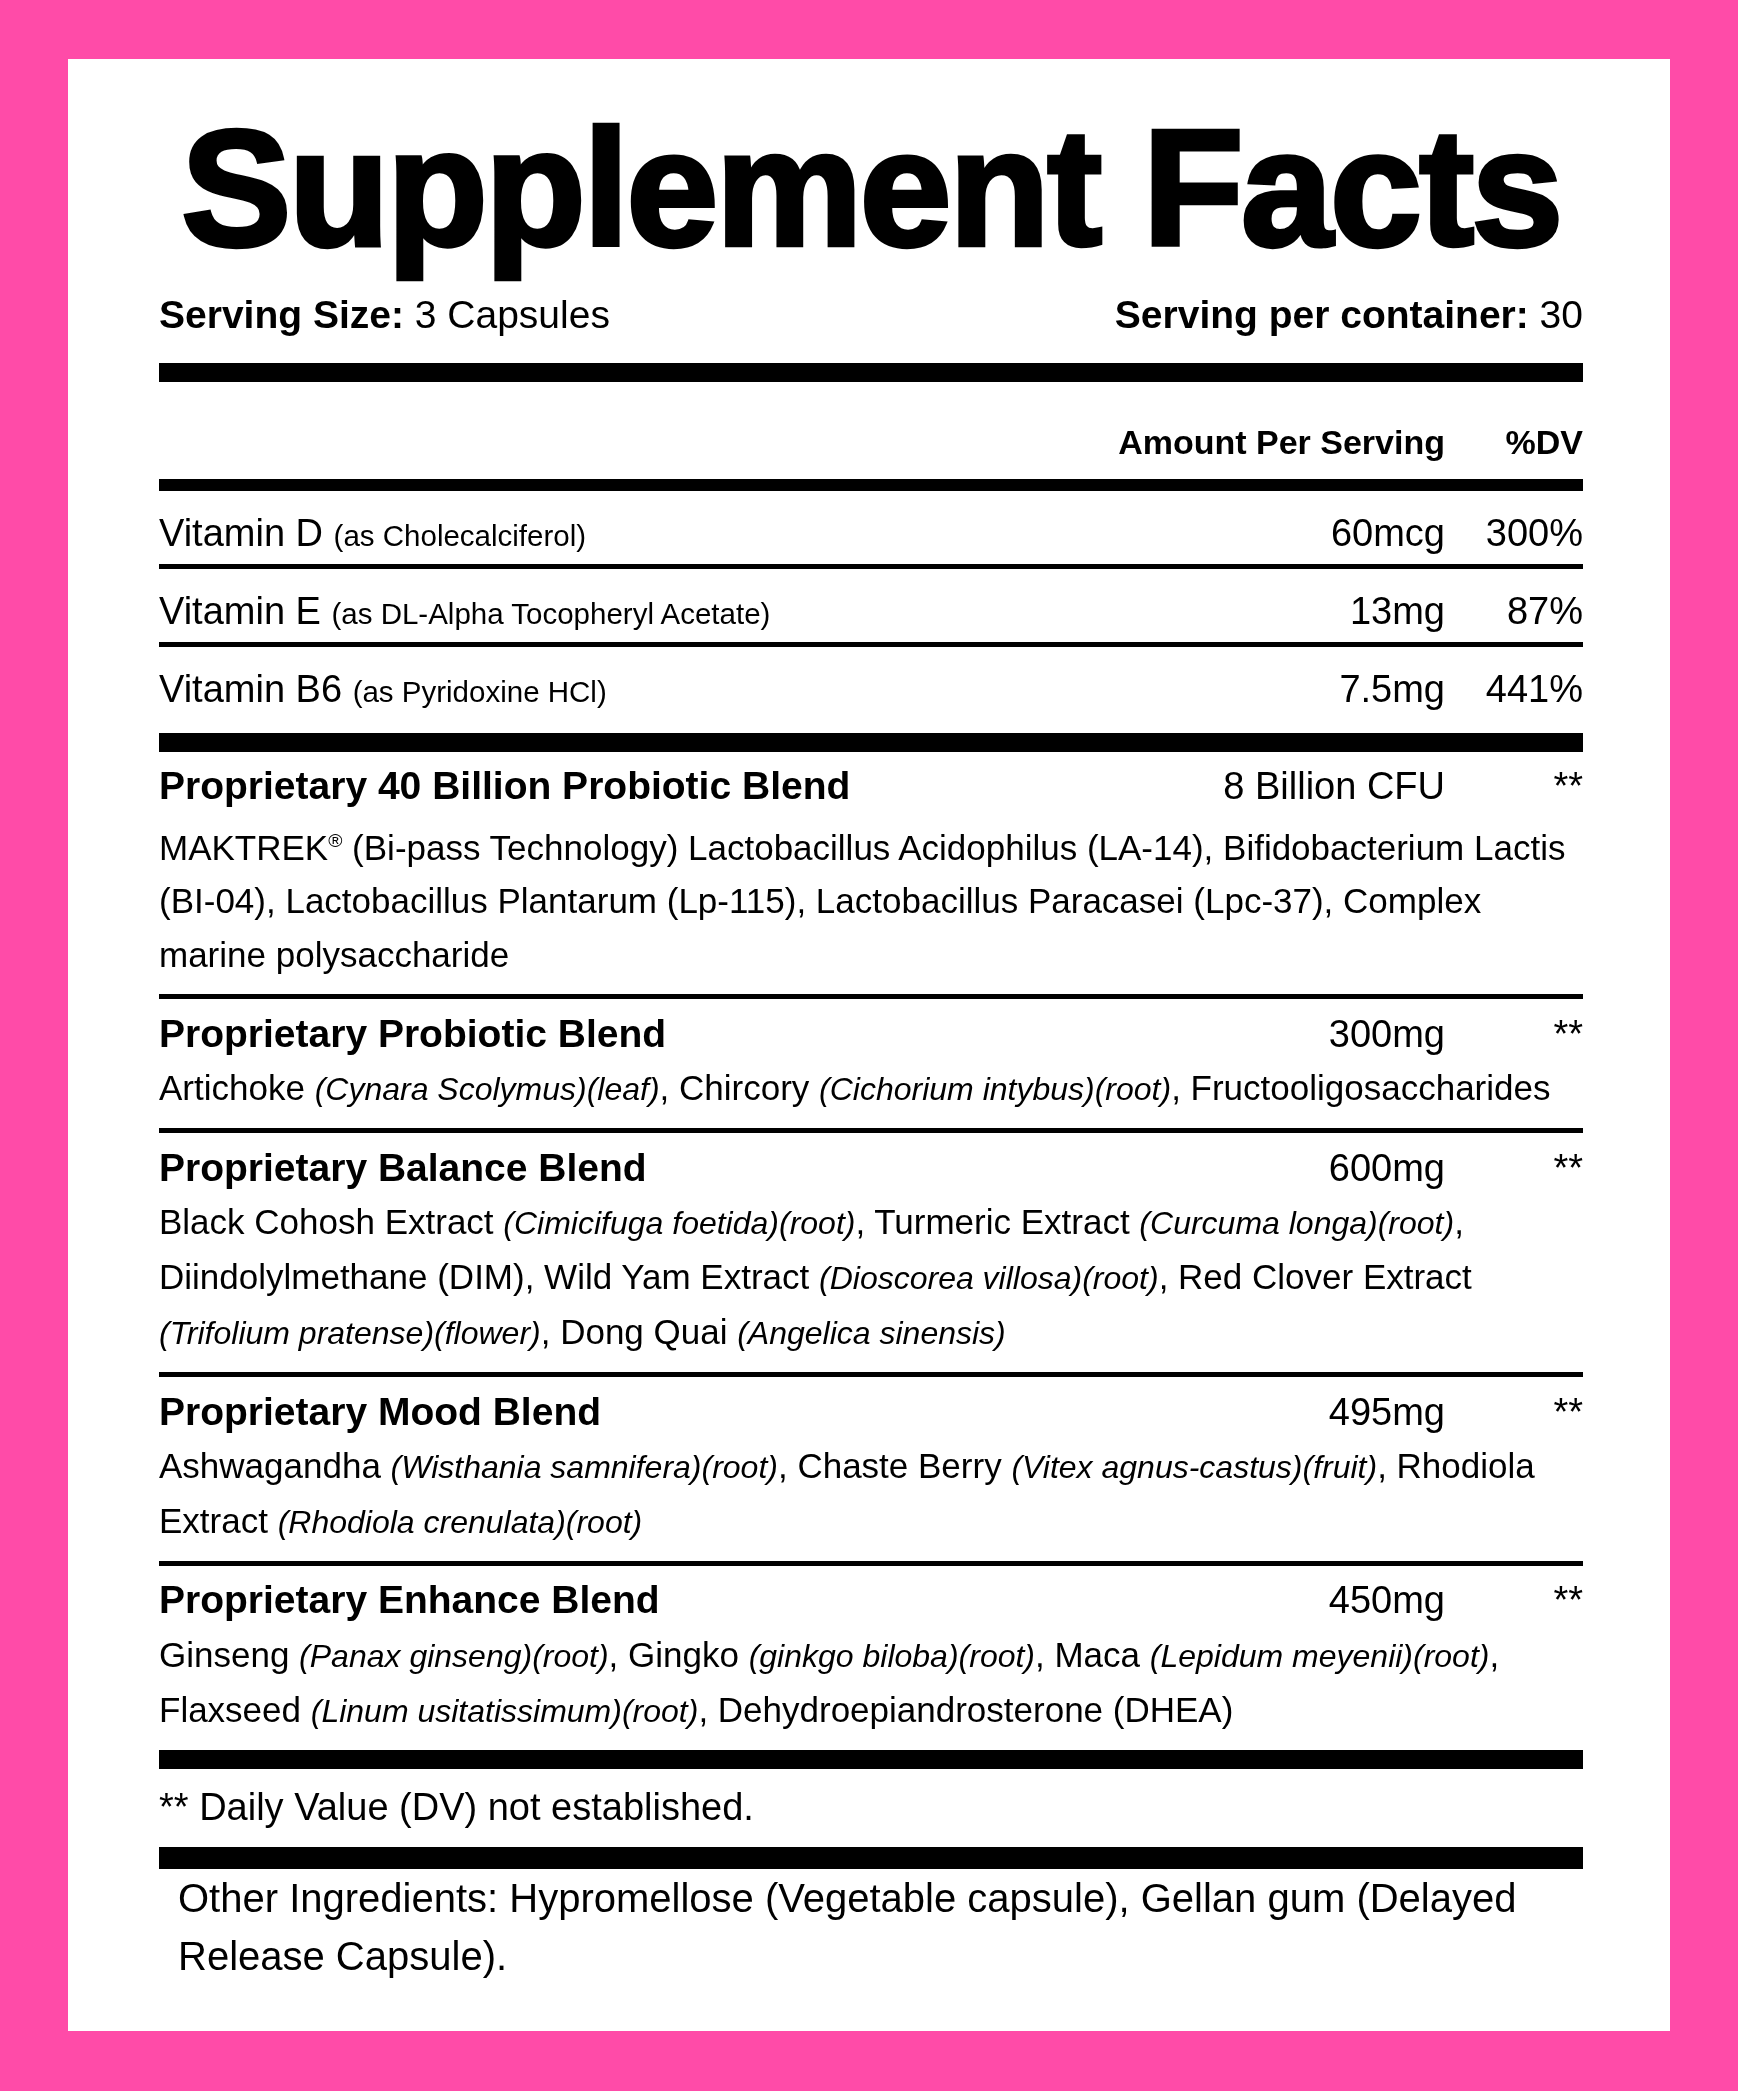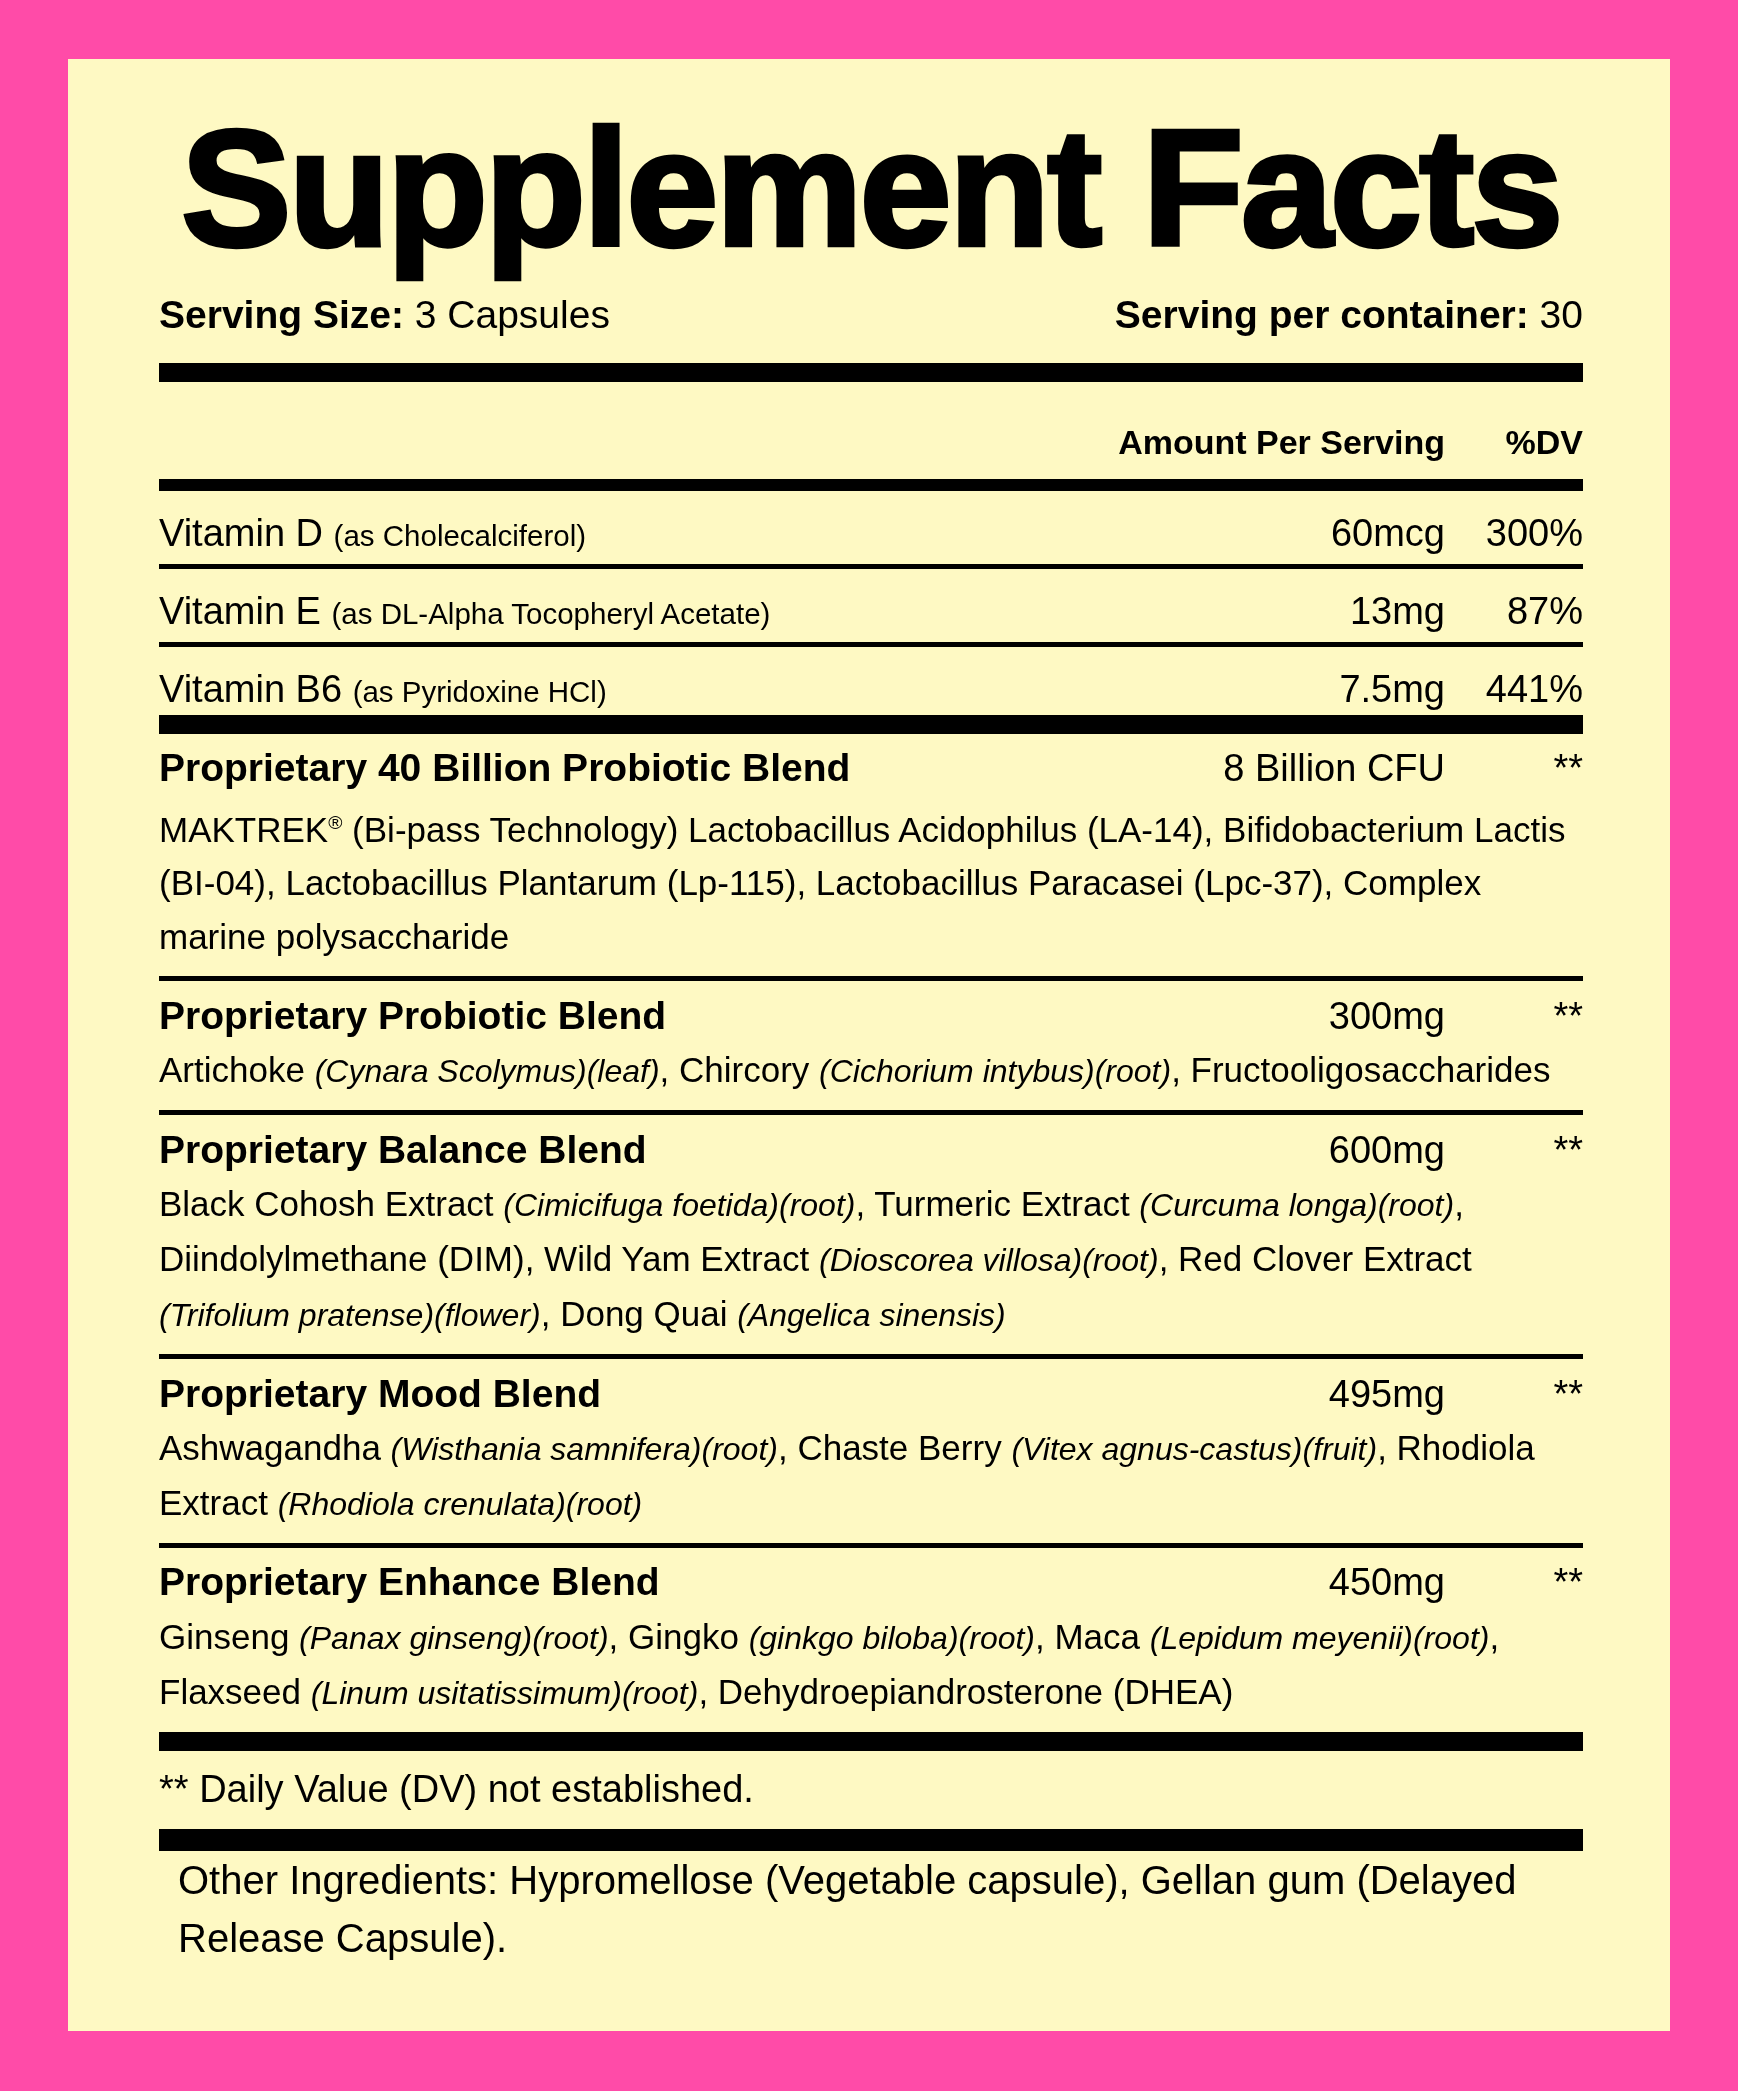--- a/index.html
+++ b/index.html
@@ -5,21 +5,21 @@
   html,body{margin:0;padding:0;}
   .page{
     position:relative;
     width:1738px;height:2092px;
     background:#FF4BA8;
     font-family:"Liberation Sans",sans-serif;
     color:#000;
   }
   .card{
     position:absolute;left:68px;top:59px;right:68px;bottom:61px;
-    background:#fef9c3;
+    background:#ffffff;
     padding:0 87px 0 91px;
     box-sizing:border-box;
     overflow:hidden;
   }
   .title{
     margin:47px 0 0 0;
     text-align:center;
     font-size:165px;
     line-height:1;
     font-weight:bold;
@@ -42,21 +42,21 @@
   }
   .dv-col,.dv-cell{width:138px;text-align:right;white-space:nowrap;}
   .bar-head{height:12px;background:#000;margin-top:14.8px;}
   
   .vrow{
     display:flex;align-items:baseline;
     padding:21px 0 7px 0;
     border-bottom:5.2px solid #000;
     font-size:38px;line-height:43px;
   }
-  .vrow.last{border-bottom:none;padding-bottom:2px;}
+  .vrow.last{border-bottom:none;padding-bottom:20px;}
   .vname{white-space:normal;}
   .detail{font-size:29.5px;}
   .amt{margin-left:auto;text-align:right;white-space:nowrap;padding-left:17.4px;}
   
   .section{padding:10.4px 0 12px 0;border-bottom:5.2px solid #000;}
   .section.no-border{border-bottom:none;}
   .sec-head{
     display:flex;align-items:baseline;
     font-size:39px;font-weight:bold;line-height:47px;
     margin-bottom:3.5px;

